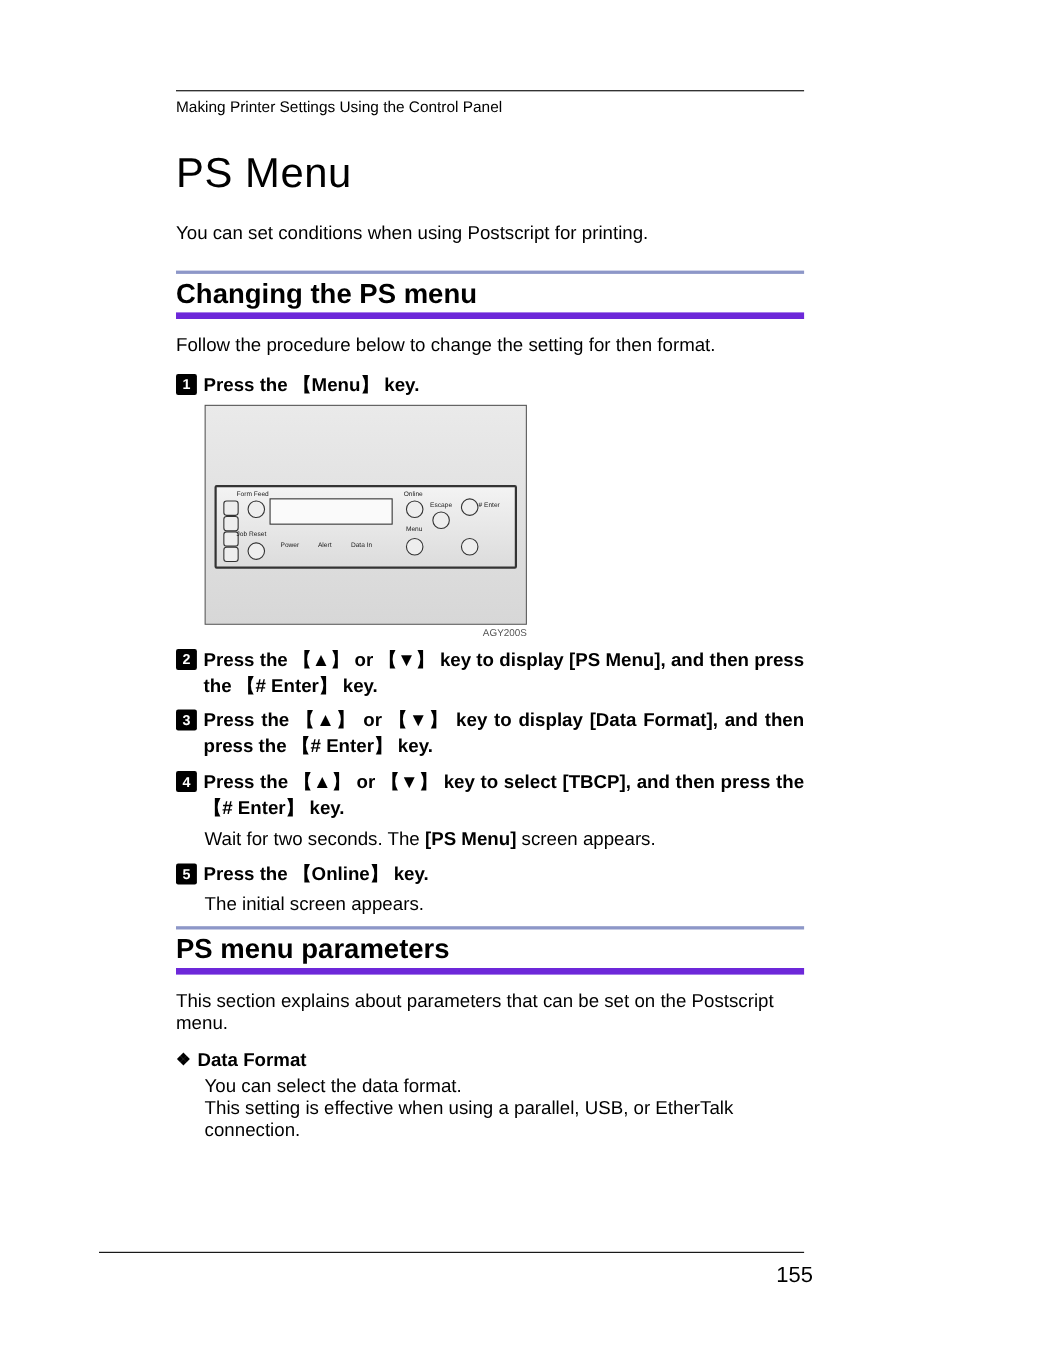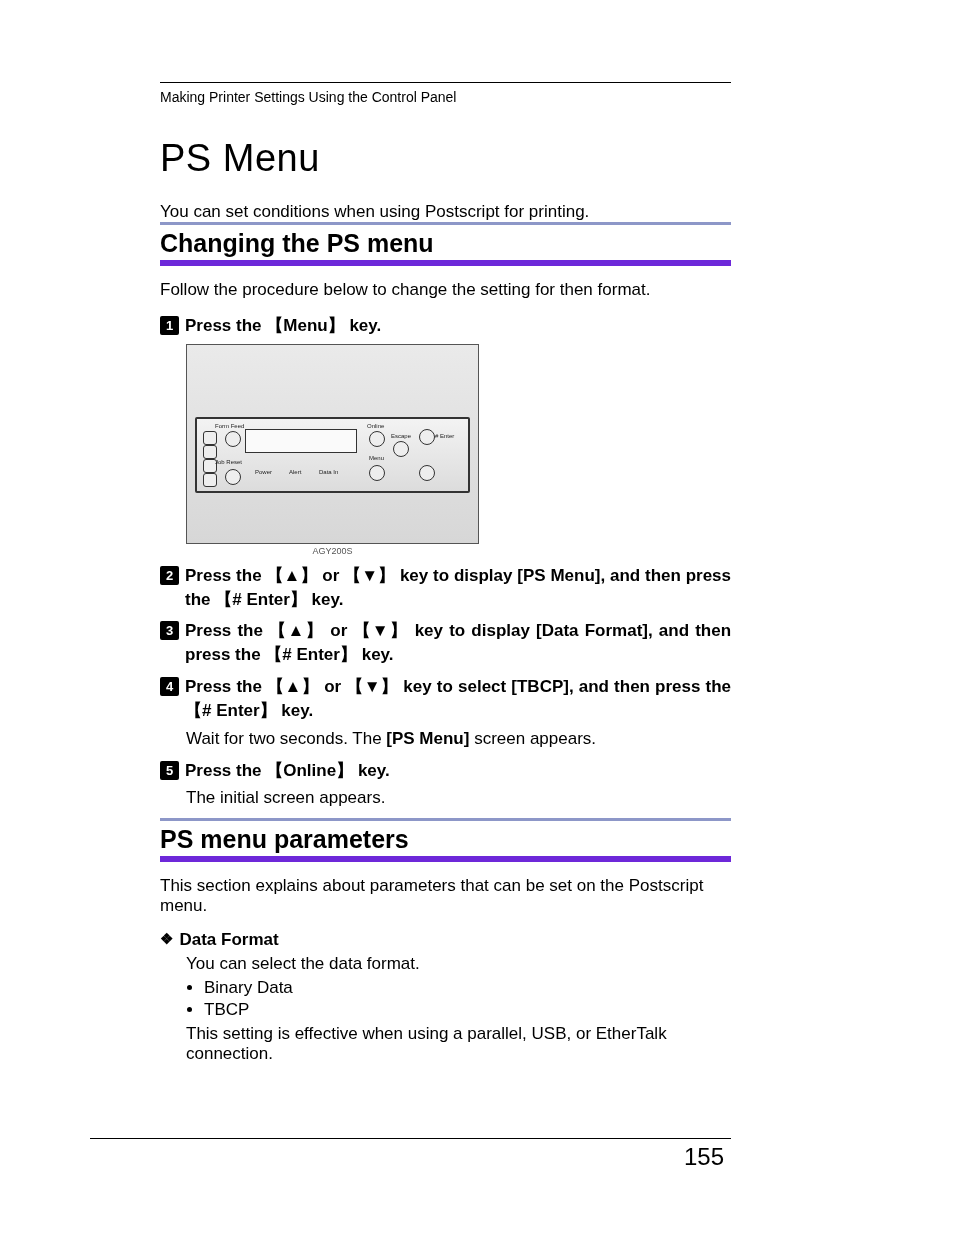--- a/index.html
+++ b/index.html
@@ -29,21 +29,21 @@
   }
   h1.doc-title {
     font-weight: normal;
     font-size: 38px;
     margin: 30px 0 22px 0;
     letter-spacing: 0.5px;
   }
   .content {
     margin-left: 70px;
   }
-  .intro { font-size: 17px; }
+  .intro { font-size: 17px; margin-bottom: 24px; }
   .section-rule {
     height: 3px;
     background: #8d97c8;
     margin-bottom: 4px;
   }
   h2.section {
     font-size: 25px;
     font-weight: bold;
     margin: 0 0 0 0;
     padding-bottom: 2px;
@@ -118,43 +118,43 @@
     background: #eee;
   }
   .panel .btn.sq { border-radius: 3px; width:12px; height:12px; }
   .panel .lbl {
     position: absolute;
     font-size: 6px;
     color: #222;
     white-space: nowrap;
   }
   .fig-code {
-    text-align: center;
+    text-align: right;
     font-size: 9px;
     color: #555;
     width: 293px;
     margin-top: 2px;
   }
   .justify { text-align: justify; }
   .diamond {
     display: inline-block;
     transform: rotate(0deg);
     font-size: 15px;
     vertical-align: 1px;
     margin-right: 6px;
   }
   .df-head { font-weight: bold; font-size: 17px; margin-top: 10px; }
   .df-body { margin-left: 26px; font-size: 17px; margin-top:4px;}
   ul.bullets { margin: 4px 0 4px 18px; padding: 0; }
   ul.bullets li { margin: 2px 0; font-size: 17px; }
   .page-number {
     position: absolute;
     bottom: 64px;
-    right: 97px;
-    font-size: 24px;
+    right: 82px;
+    font-size: 20px;
     margin-left: 16px;
   }
   .bottom-rule {
     position: absolute;
     left: 90px; right: 90px; bottom: 96px;
     border-top: 1px solid #000;
   }
 </style>
 </head>
 <body>
@@ -246,24 +246,20 @@
 
     <div class="section-rule" style="margin-top:8px;"></div>
     <h2 class="section">PS menu parameters</h2>
     <div class="section-body">This section explains about parameters that can be set on the Postscript menu.</div>
 
     <div class="df-head">
       <span class="diamond">❖</span><span>Data Format</span>
     </div>
     <div class="df-body">
       <div>You can select the data format.</div>
-      <ul class="bullets">
-        <li>Binary Data</li>
-        <li>TBCP</li>
-      </ul>
       <div>This setting is effective when using a parallel, USB, or EtherTalk connection.</div>
     </div>
 
   </div>
 
   <div class="bottom-rule"></div>
   <div class="page-number">155</div>
 </div>
 
 </body></html>

